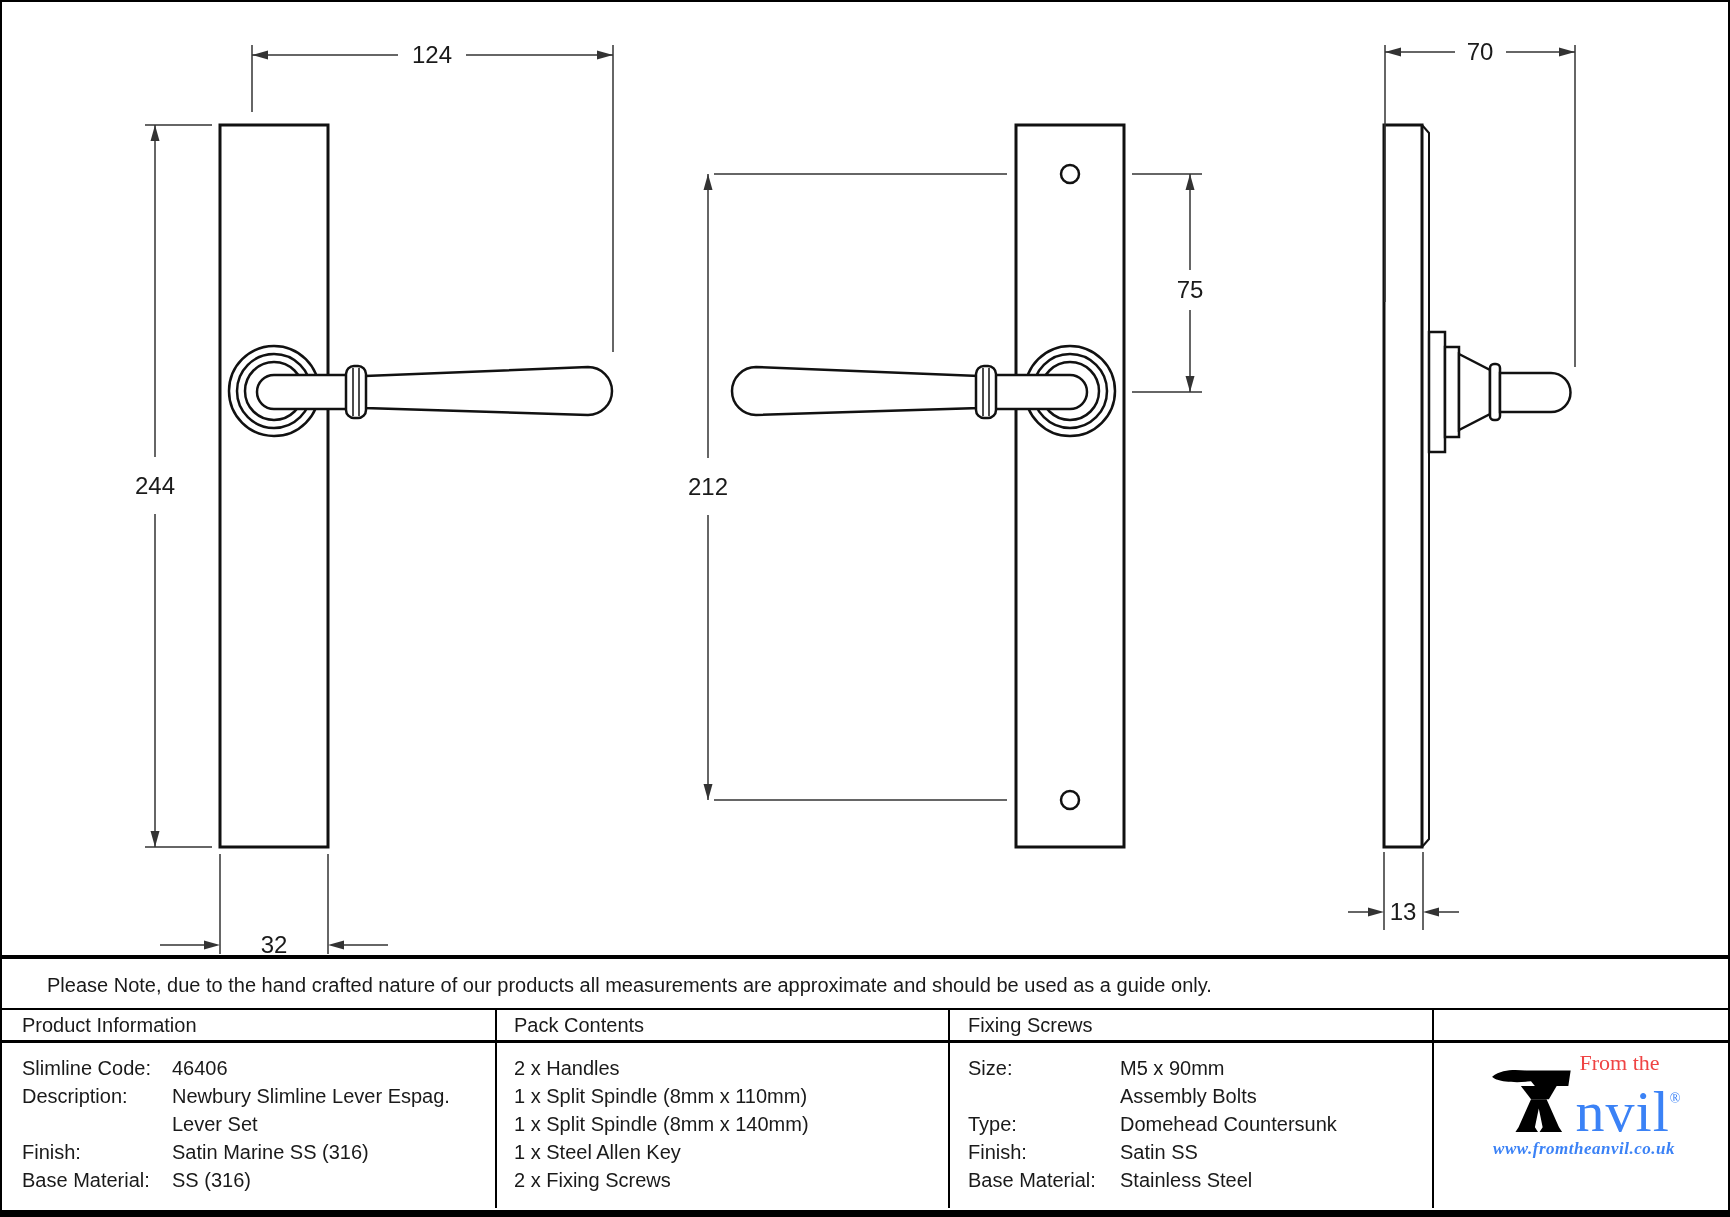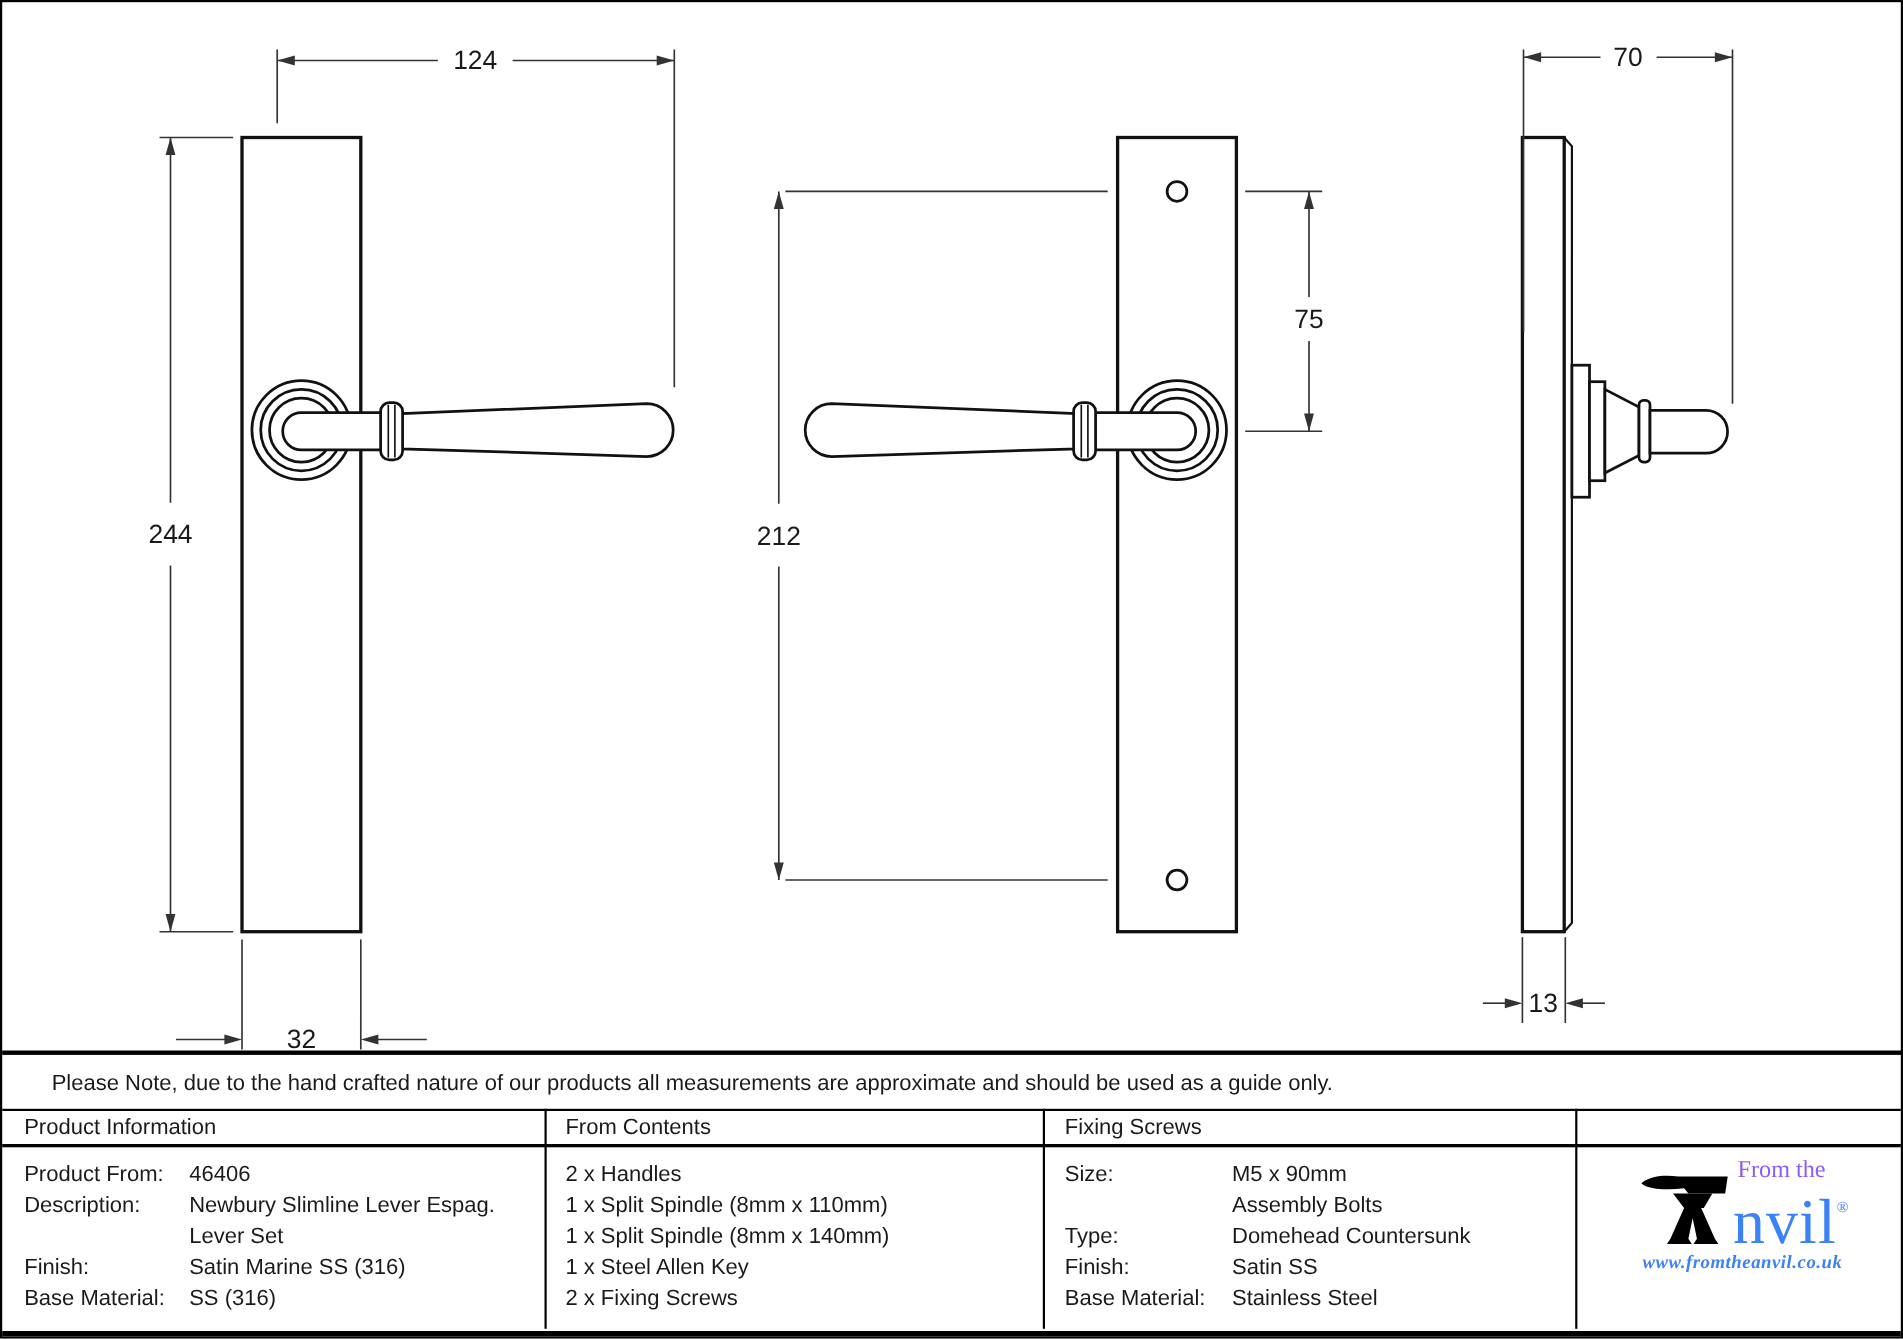--- a/index.html
+++ b/index.html
@@ -13,21 +13,21 @@
   .header-divider{position:absolute;left:0;top:1038px;width:1726px;height:3px;background:#000;}
   .th{position:absolute;top:1008px;height:30px;display:flex;align-items:center;font-size:20px;}
   .cellblock{position:absolute;top:1052px;font-size:20px;line-height:28px;}
   .kv{display:flex;}
   .kv .lbl{flex:0 0 150px;}
   .kv3 .lbl{flex:0 0 152px;}
   .logo{position:absolute;left:1442px;top:1048px;width:280px;}
   .logo-row{display:flex;align-items:flex-end;justify-content:center;}
   .anvil-svg{display:block;margin-right:2px;}
   .brand-stack{display:flex;flex-direction:column;}
-  .from-the{font-family:"Liberation Serif",serif;font-size:22px;color:#8b5cf6;margin-left:4px;margin-bottom:0px;}
+  .from-the{font-family:"Liberation Serif",serif;font-size:22px;color:#ef4444;margin-left:4px;margin-bottom:0px;}
   .brand{font-family:"Liberation Serif",serif;font-size:58px;line-height:46px;color:#3b82f6;letter-spacing:1px;}
   .brand sup{font-size:14px;vertical-align:28px;letter-spacing:0;}
   .logo-url{font-family:"Liberation Serif",serif;font-style:italic;font-weight:bold;font-size:17px;text-align:center;margin-top:4px;color:#3b82f6;letter-spacing:0.5px;}
 </style>
 </head>
 <body>
 
 <div class="sheet">
 
   <svg class="drawing-svg" width="1730" height="955" viewBox="0 0 1730 955">
@@ -155,26 +155,26 @@
     <span>Please Note, due to the hand crafted nature of our products all measurements are approximate and should be used as a guide only.</span>
   </div>
 
   <div class="spec-table"></div>
   <div class="col-divider" style="left:493px;"></div>
   <div class="col-divider" style="left:946px;"></div>
   <div class="col-divider" style="left:1430px;"></div>
   <div class="header-divider"></div>
 
   <div class="th" style="left:20px;">Product Information</div>
-  <div class="th" style="left:512px;">From Contents</div>
+  <div class="th" style="left:512px;">Pack Contents</div>
   <div class="th" style="left:966px;">Fixing Screws</div>
 
   <div class="cellblock" style="left:20px;width:460px;">
     <div class="kv">
-      <span class="lbl">Product From:</span>
+      <span class="lbl">Slimline Code:</span>
       <span class="val">46406</span>
     </div>
     <div class="kv">
       <span class="lbl">Description:</span>
       <span class="val">Newbury Slimline Lever Espag.</span>
     </div>
     <div class="kv">
       <span class="lbl"></span>
       <span class="val">Lever Set</span>
     </div>

